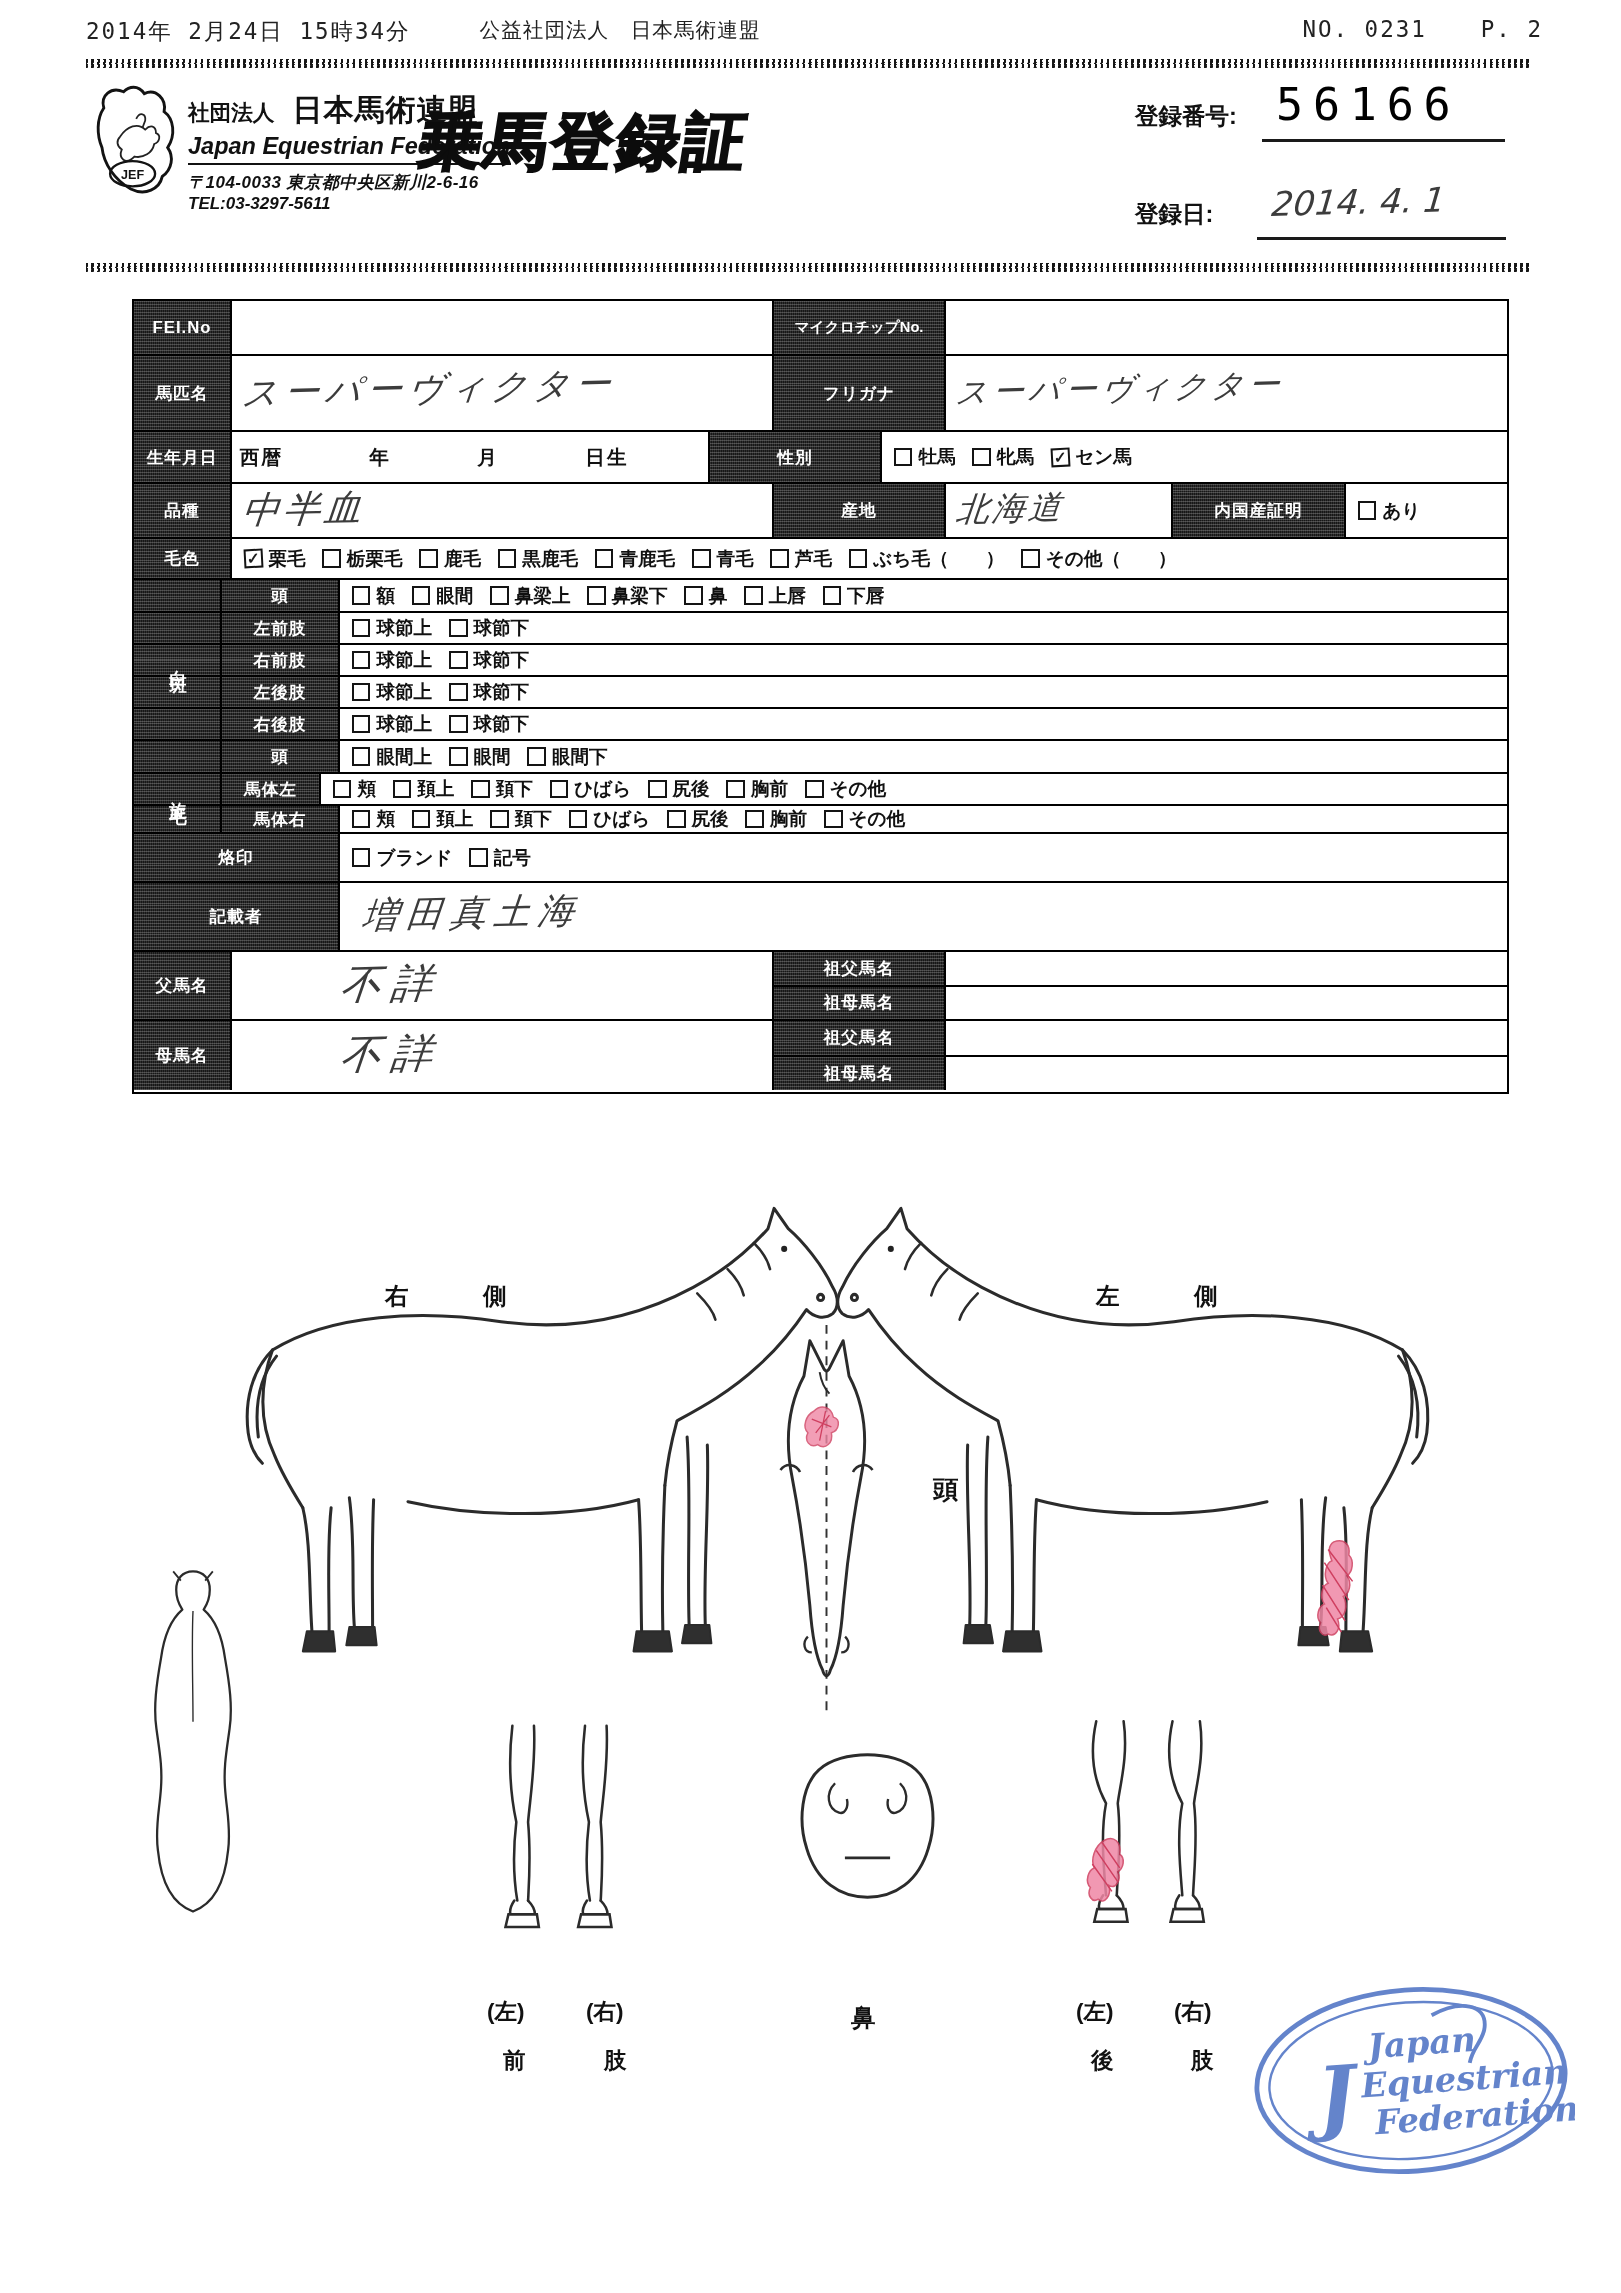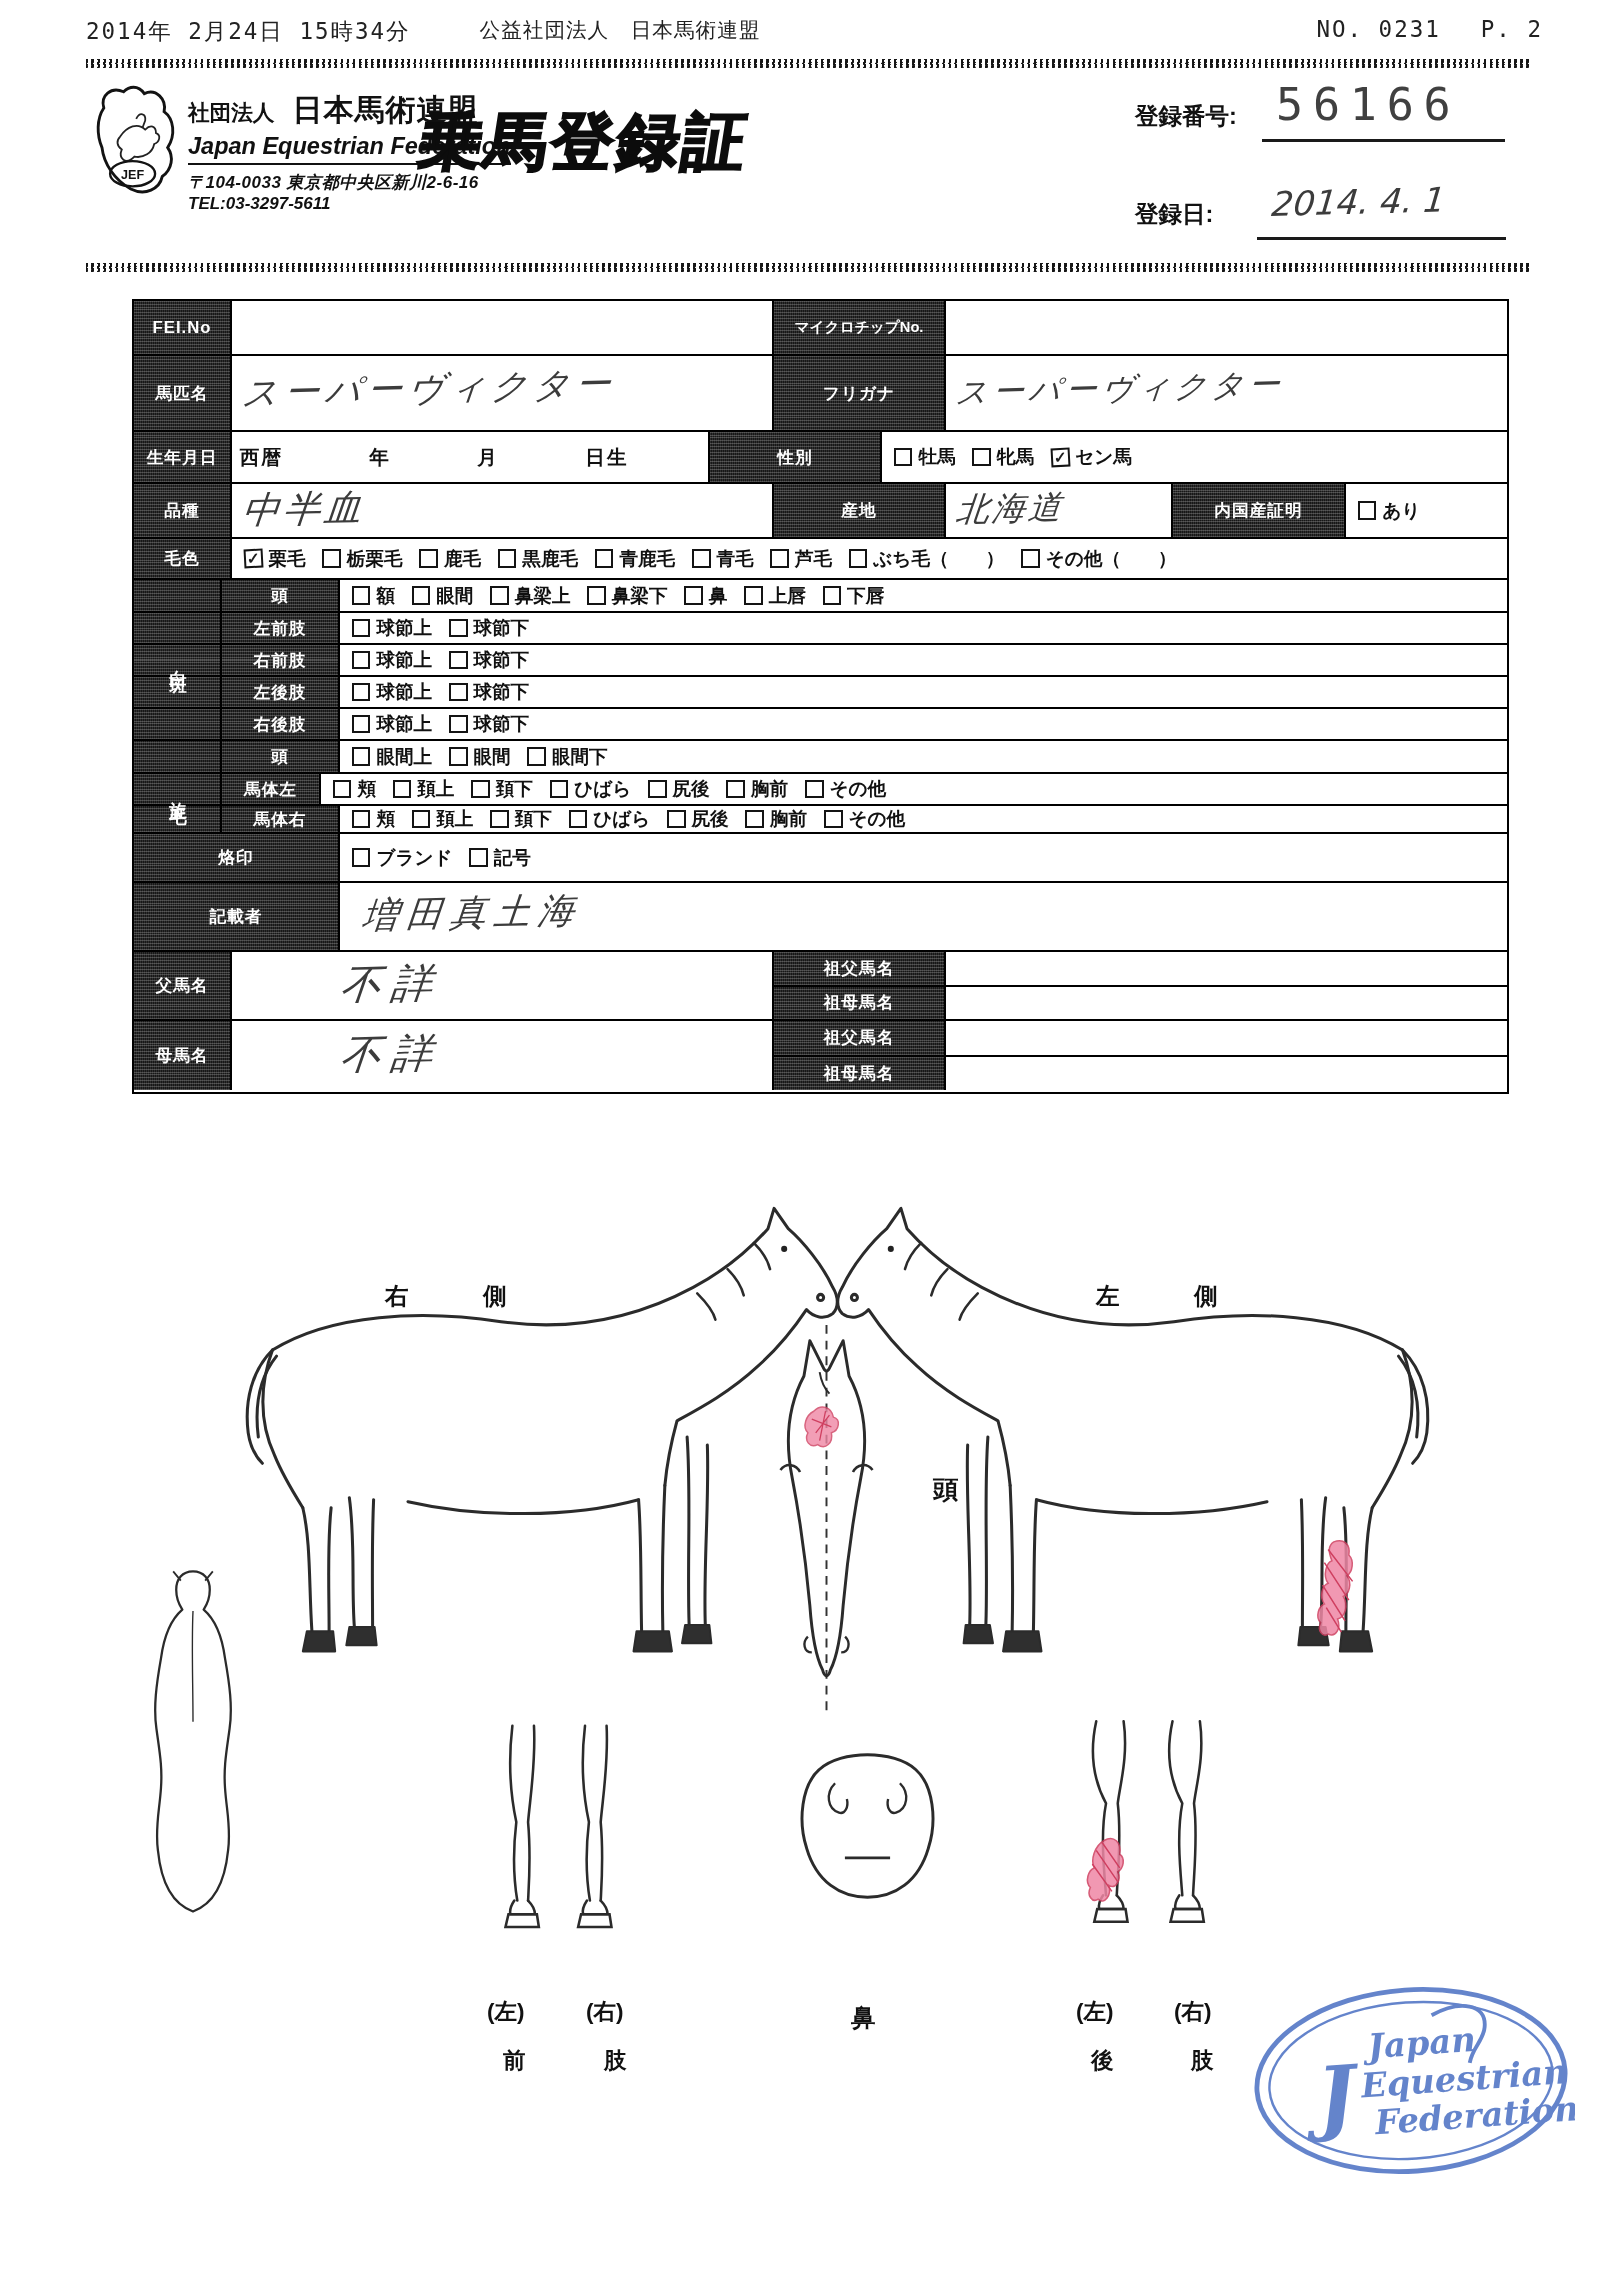--- a/index.html
+++ b/index.html
@@ -3,41 +3,41 @@
 <meta charset="utf-8">
 <style>
   html,body{margin:0;padding:0;background:#fff;}
   .page{position:relative;width:1621px;height:2294px;background:#fff;overflow:hidden;
         font-family:"Liberation Sans",sans-serif;color:#111;}
   .abs{position:absolute;}
   
   .faxline{position:absolute;top:15.7px;left:86px;right:78px;display:flex;
            font-family:"DejaVu Sans Mono",monospace;font-size:22.5px;color:#222;letter-spacing:2px;}
   .fax-sender{margin-left:69px;letter-spacing:1px;font-size:20.6px;}
-  .fax-right{margin-left:auto;display:flex;gap:40px;}
+  .fax-right{margin-left:auto;display:flex;gap:54px;}
   
   .rope{position:absolute;height:8.8px;left:86px;width:1443px;
         background-image:
           repeating-linear-gradient(104deg,#161616 0 2px,transparent 2px 5.9px),
           repeating-linear-gradient(76deg,#161616 0 2px,transparent 2px 5.9px);
         background-size:100% 4.9px;background-position:0 0,0 3.9px;background-repeat:repeat;}
   
   .org-block{position:absolute;left:188px;top:90px;width:412px;}
   .org-jp{white-space:nowrap;}
   .org-type{font-size:21.6px;font-weight:700;margin-right:13.7px;}
   .org-name{font-size:30px;font-weight:900;letter-spacing:1px;}
   .org-en{font-style:italic;font-weight:700;font-size:23.5px;border-bottom:2.9px solid #111;
           padding-bottom:2.9px;margin-top:2px;width:323px;}
   .org-addr{font-style:italic;font-weight:700;font-size:17px;margin-top:5.9px;letter-spacing:0.5px;}
   .org-tel{font-style:italic;font-weight:700;font-size:17px;}
   .doc-title{position:absolute;left:420px;top:100px;font-size:62px;font-weight:900;
              letter-spacing:3.9px;transform:skewX(-9deg);-webkit-text-stroke:2.2px #0c0c0c;color:#0c0c0c;white-space:nowrap;}
   .regrow{position:absolute;font-size:23.5px;font-weight:700;}
   .reg-no-val{position:absolute;left:1276px;top:78px;font-size:45px;letter-spacing:9.8px;
-              color:#404040;font-family:"DejaVu Sans Mono",monospace;}
+              color:#000000;font-family:"DejaVu Sans Mono",monospace;}
   .uline{position:absolute;height:2.9px;background:#1a1a1a;}
   
   .hand{font-family:"DejaVu Sans",sans-serif;font-style:italic;color:#3c3c3c;
         transform:skewX(-7deg) rotate(-1.5deg);transform-origin:left bottom;white-space:nowrap;}
   
   .ftable{position:absolute;left:132px;top:299px;width:1377px;height:795px;
           border:2.9px solid #000;box-sizing:border-box;background:#fff;}
   .trow{display:flex;border-bottom:2px solid #000;box-sizing:border-box;align-items:stretch;}
   .trow.last{border-bottom:none;}
   .cell{border-right:2px solid #000;box-sizing:border-box;display:flex;align-items:center;

